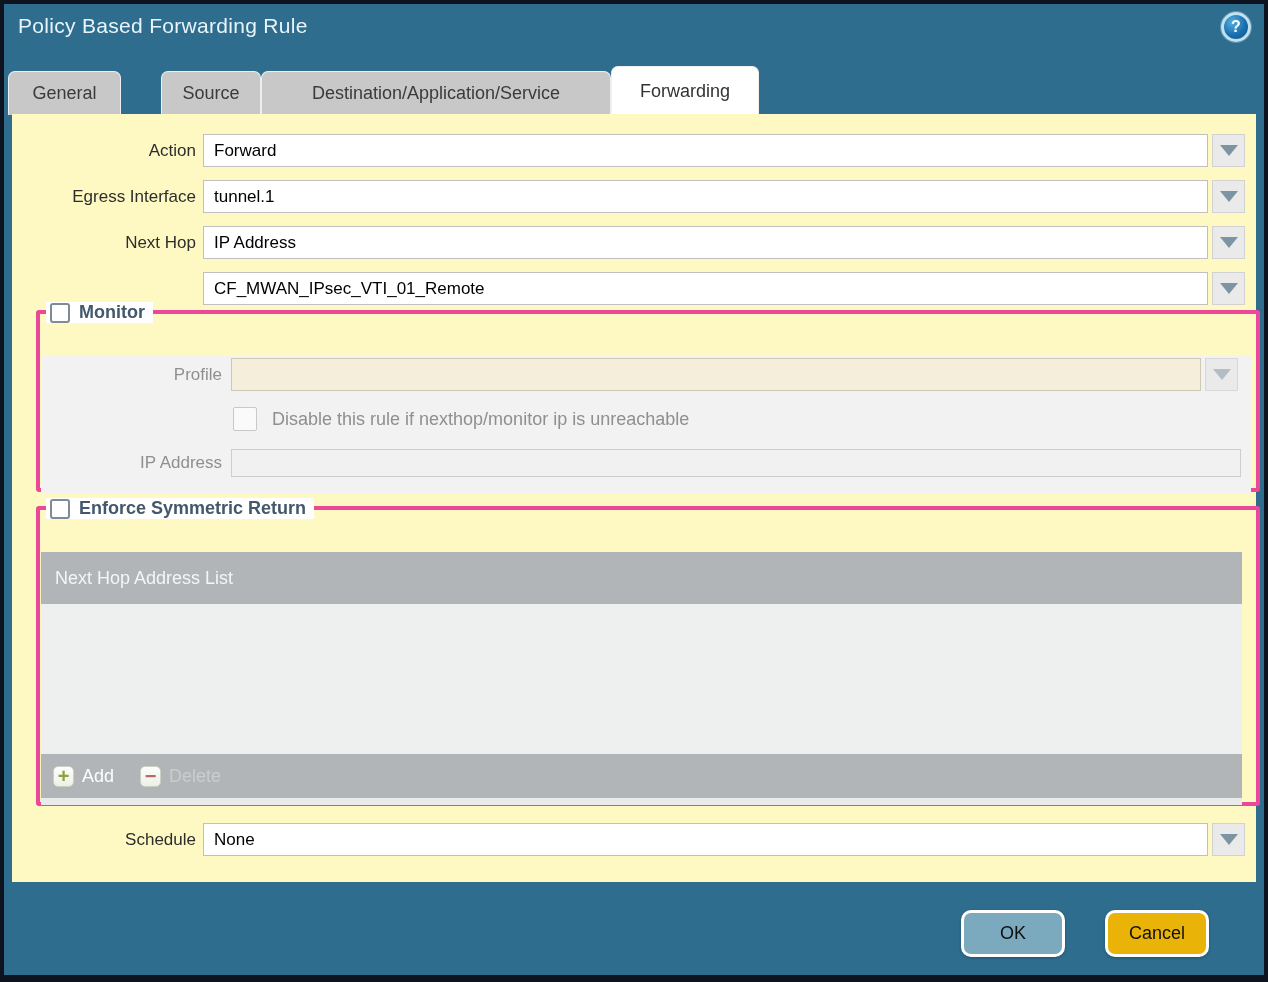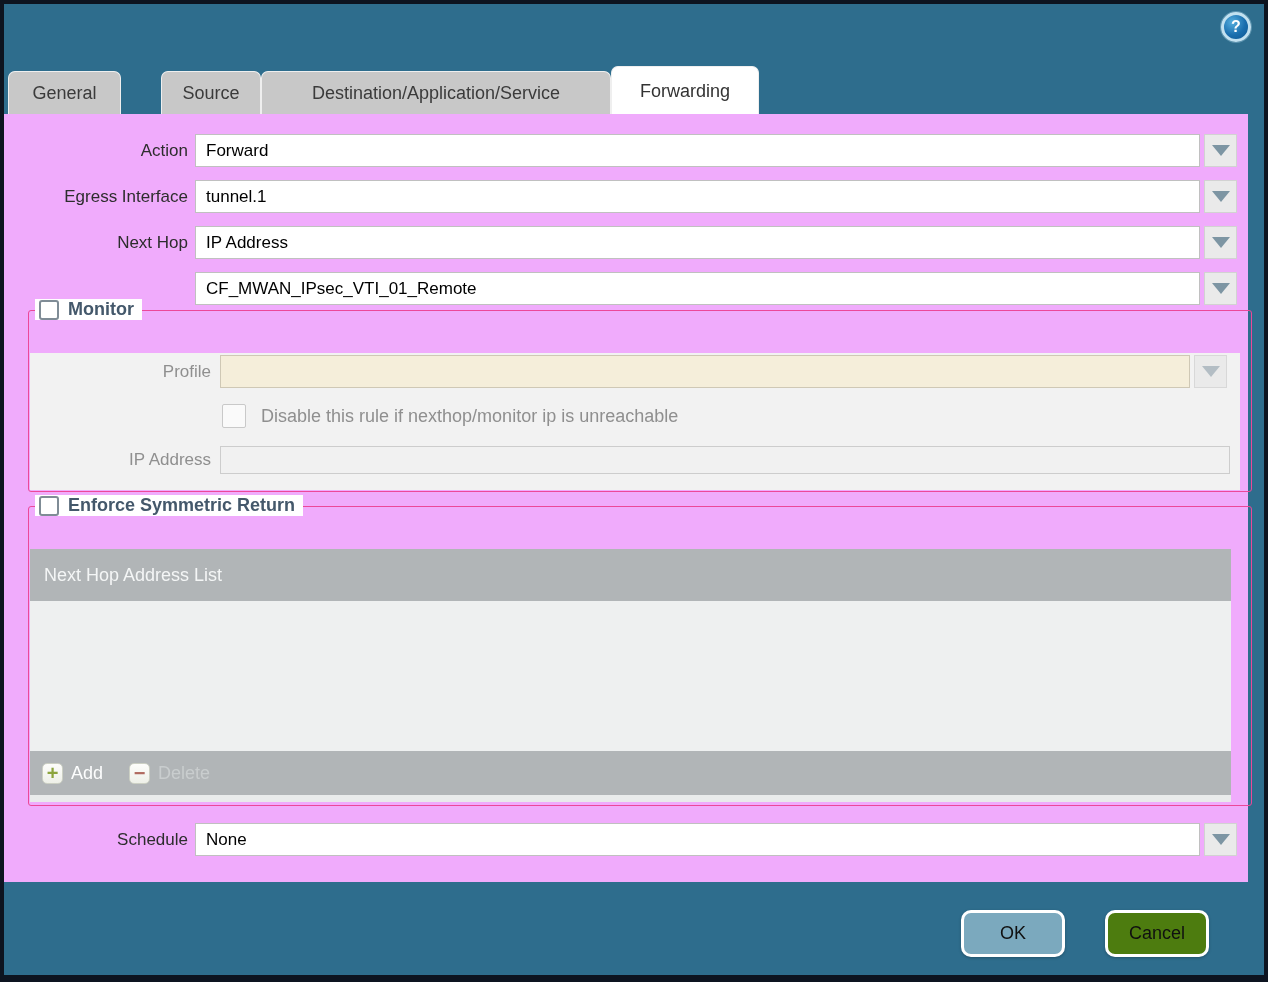--- a/index.html
+++ b/index.html
@@ -43,22 +43,22 @@
   .tab.t0 { width:113px; }
   .tab.t1 { width:100px;margin-left:40px; }
   .tab.t2 { width:350px; }
   .tab.t3 { width:148px; }
   .tab.active {
     height:49px; background:#ffffff; color:#333; z-index:6;
   }
 
   
   .content {
-    position:absolute; left:4px; top:114px; width:1244px; height:768px;
-    background:#f0abfc; z-index:5;
+    position:absolute; left:12px; top:114px; width:1244px; height:768px;
+    background:#fef9c3; z-index:5;
   }
 
   .lab {
     position:absolute; left:0; width:184px; height:33px; line-height:33px;
     text-align:right; font-size:17px; color:#2d2d2d;
   }
   .field {
     position:absolute; height:33px; border:1px solid #c0c0c0; background:#fff;
     font-size:17px; color:#000; padding:0 10px;
     display:flex; align-items:center; overflow:hidden; white-space:nowrap;
@@ -81,21 +81,21 @@
   .r-egress  { top:66px; }
   .r-nexthop { top:112px; }
   .r-nhaddr  { top:158px; }
   .r-sched   { top:709px; }
   .fld-main  { left:191px; width:1005px; }
   .dd-main   { left:1200px; }
 
   
   .fs {
     position:absolute; left:24px; width:1224px;
-    border:1px solid #ec4899; border-radius:3px; background:transparent;
+    border:4px solid #ec4899; border-radius:3px; background:transparent;
   }
   .fs-monitor { top:196px; height:182px; }
   .fs-sym     { top:392px; height:300px; }
   .legend {
     position:absolute; left:6px; top:-12px; background:#fff;
     display:flex; align-items:center; gap:9px; padding:0 8px 0 4px;
   }
   .cb {
     width:20px; height:20px; background:#fff;
     border:2px solid #7f8c96; border-radius:3px; cursor:pointer;
@@ -162,27 +162,28 @@
 
   
   .btn {
     position:absolute; top:910px; width:104px; height:47px;
     border:3px solid #ffffff; border-radius:10px;
     display:flex; align-items:center; justify-content:center;
     font-size:18px; color:#101010; cursor:pointer;
     box-shadow: 0 1px 3px rgba(0,0,0,.25);
   }
   .btn-ok     { left:961px;  background:#7ba9be; }
-  .btn-cancel { left:1105px; background:#4d7c0f; }
+  .btn-cancel { left:1105px; background:#eab308; }
 </style>
 </head>
 <body>
 
 <div class="screen">
 
+  <div class="title">Policy Based Forwarding Rule</div>
   <div class="help">?</div>
 
   <div class="tabs">
     <div class="tab t0">General</div>
     <div class="tab t1">Source</div>
     <div class="tab t2">Destination/Application/Service</div>
     <div class="tab t3 active">Forwarding</div>
   </div>
 
   <div class="content">

